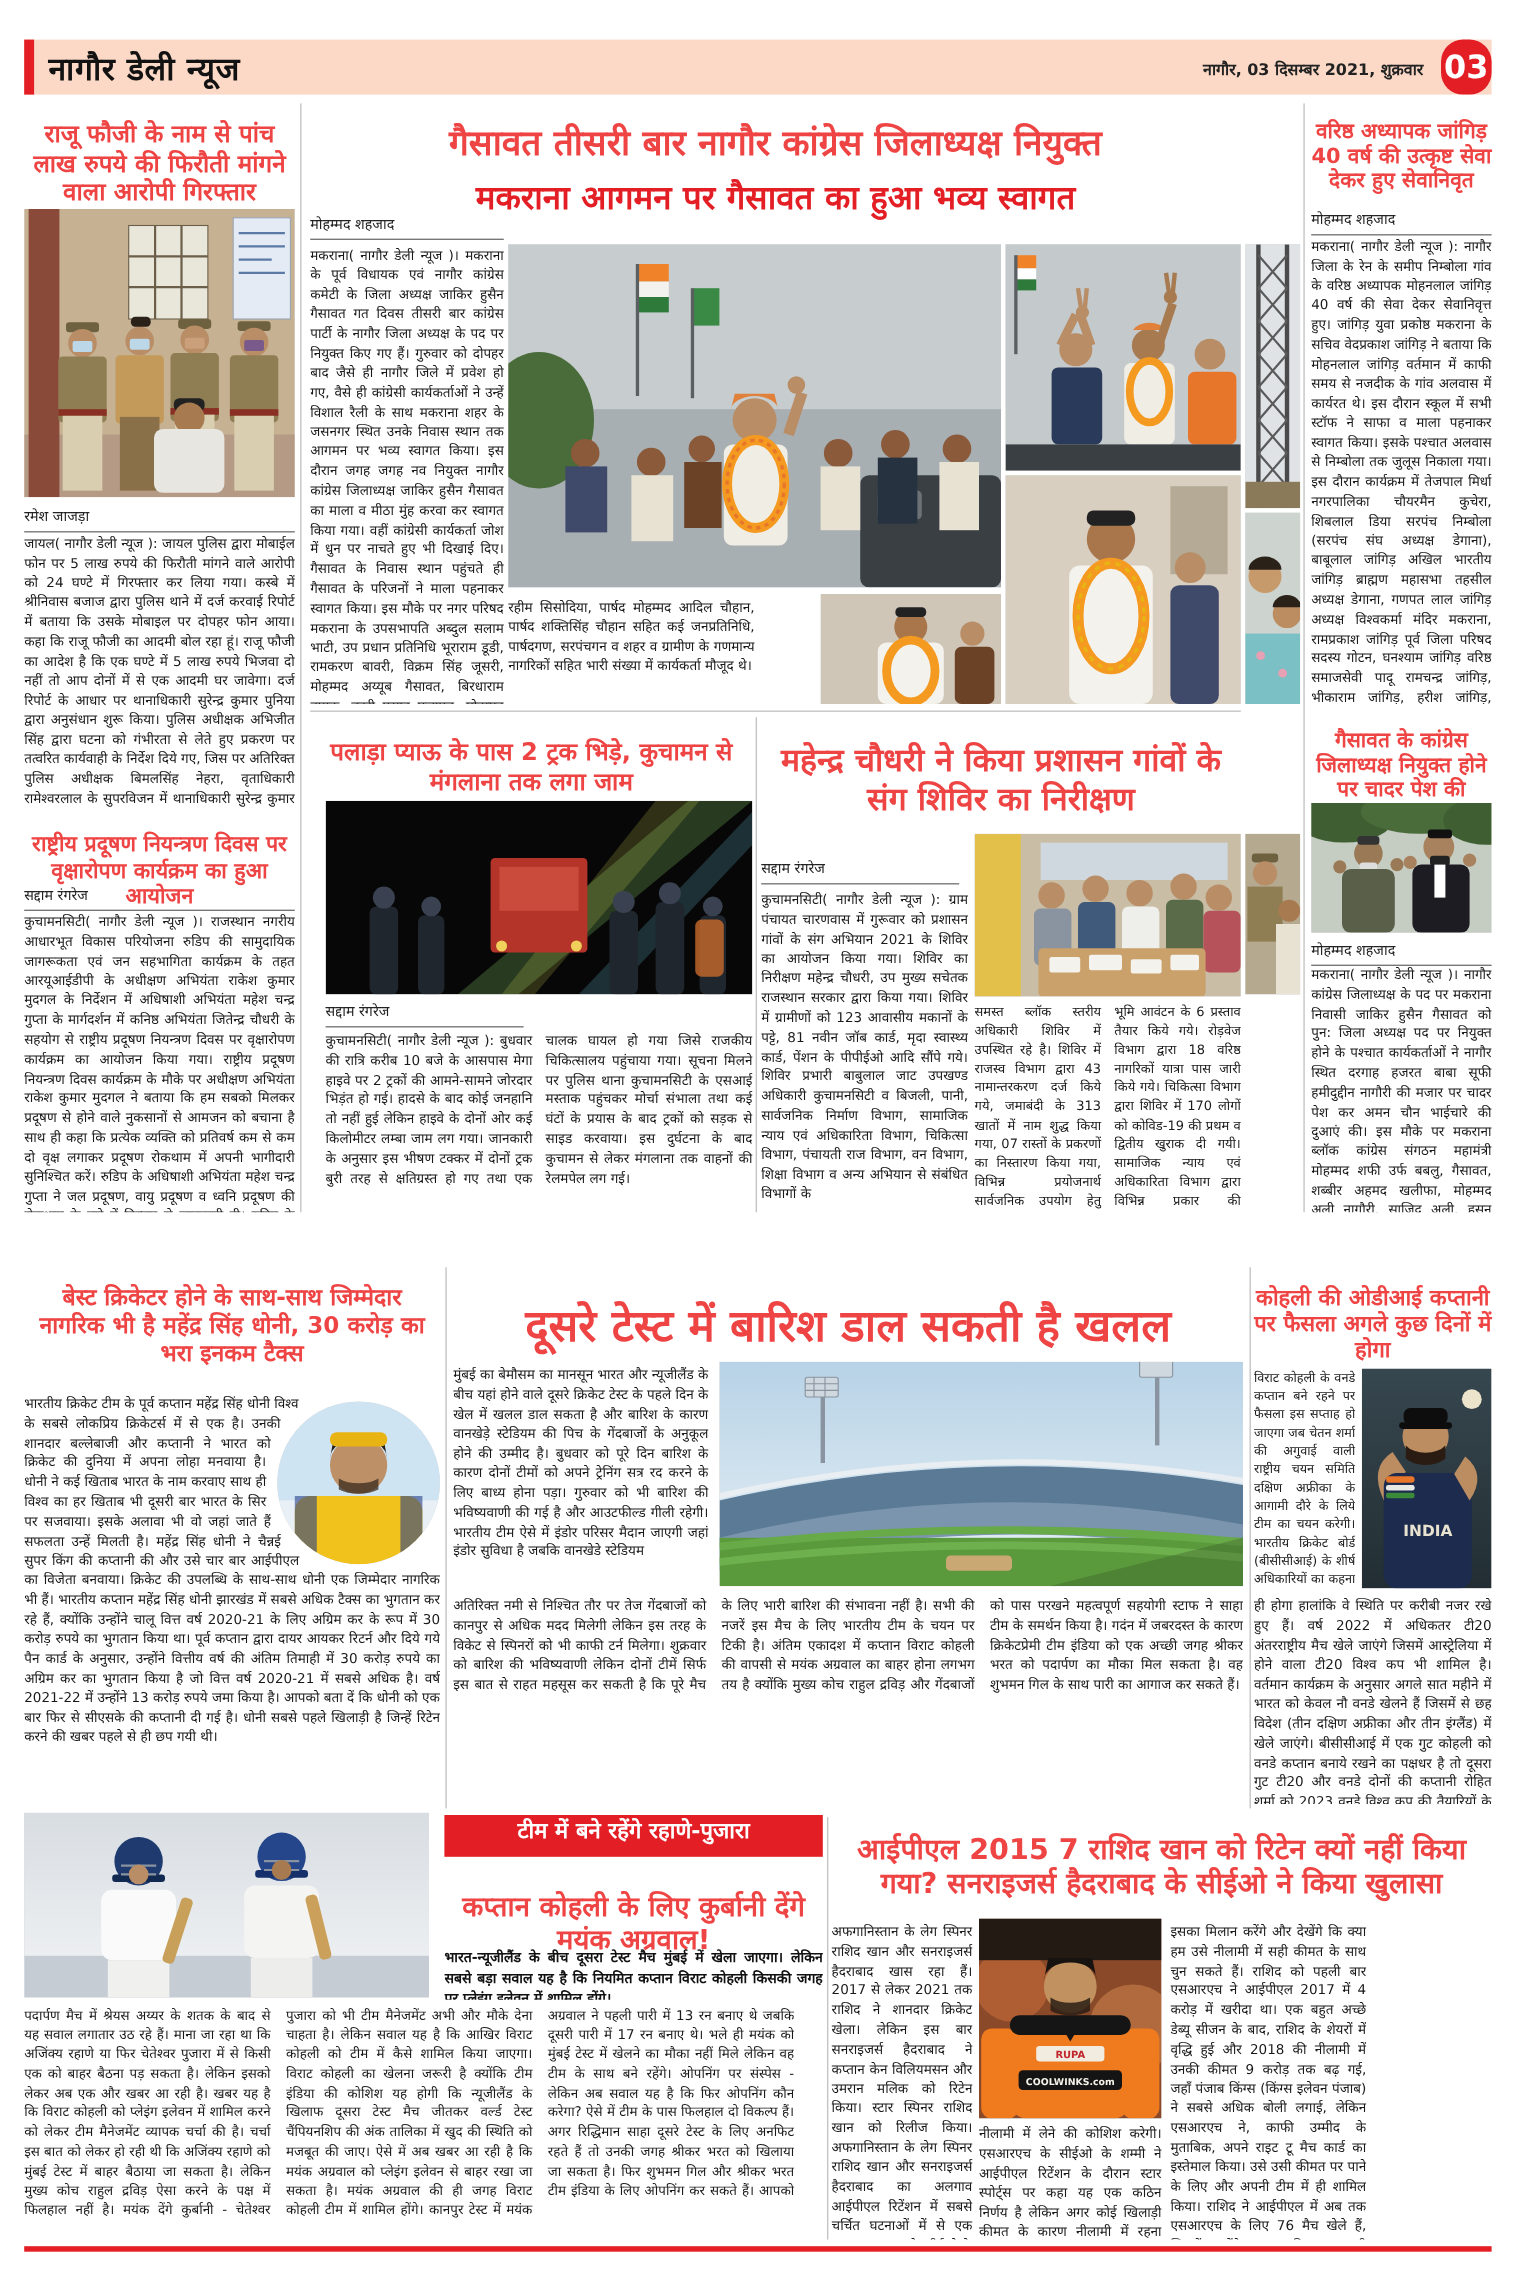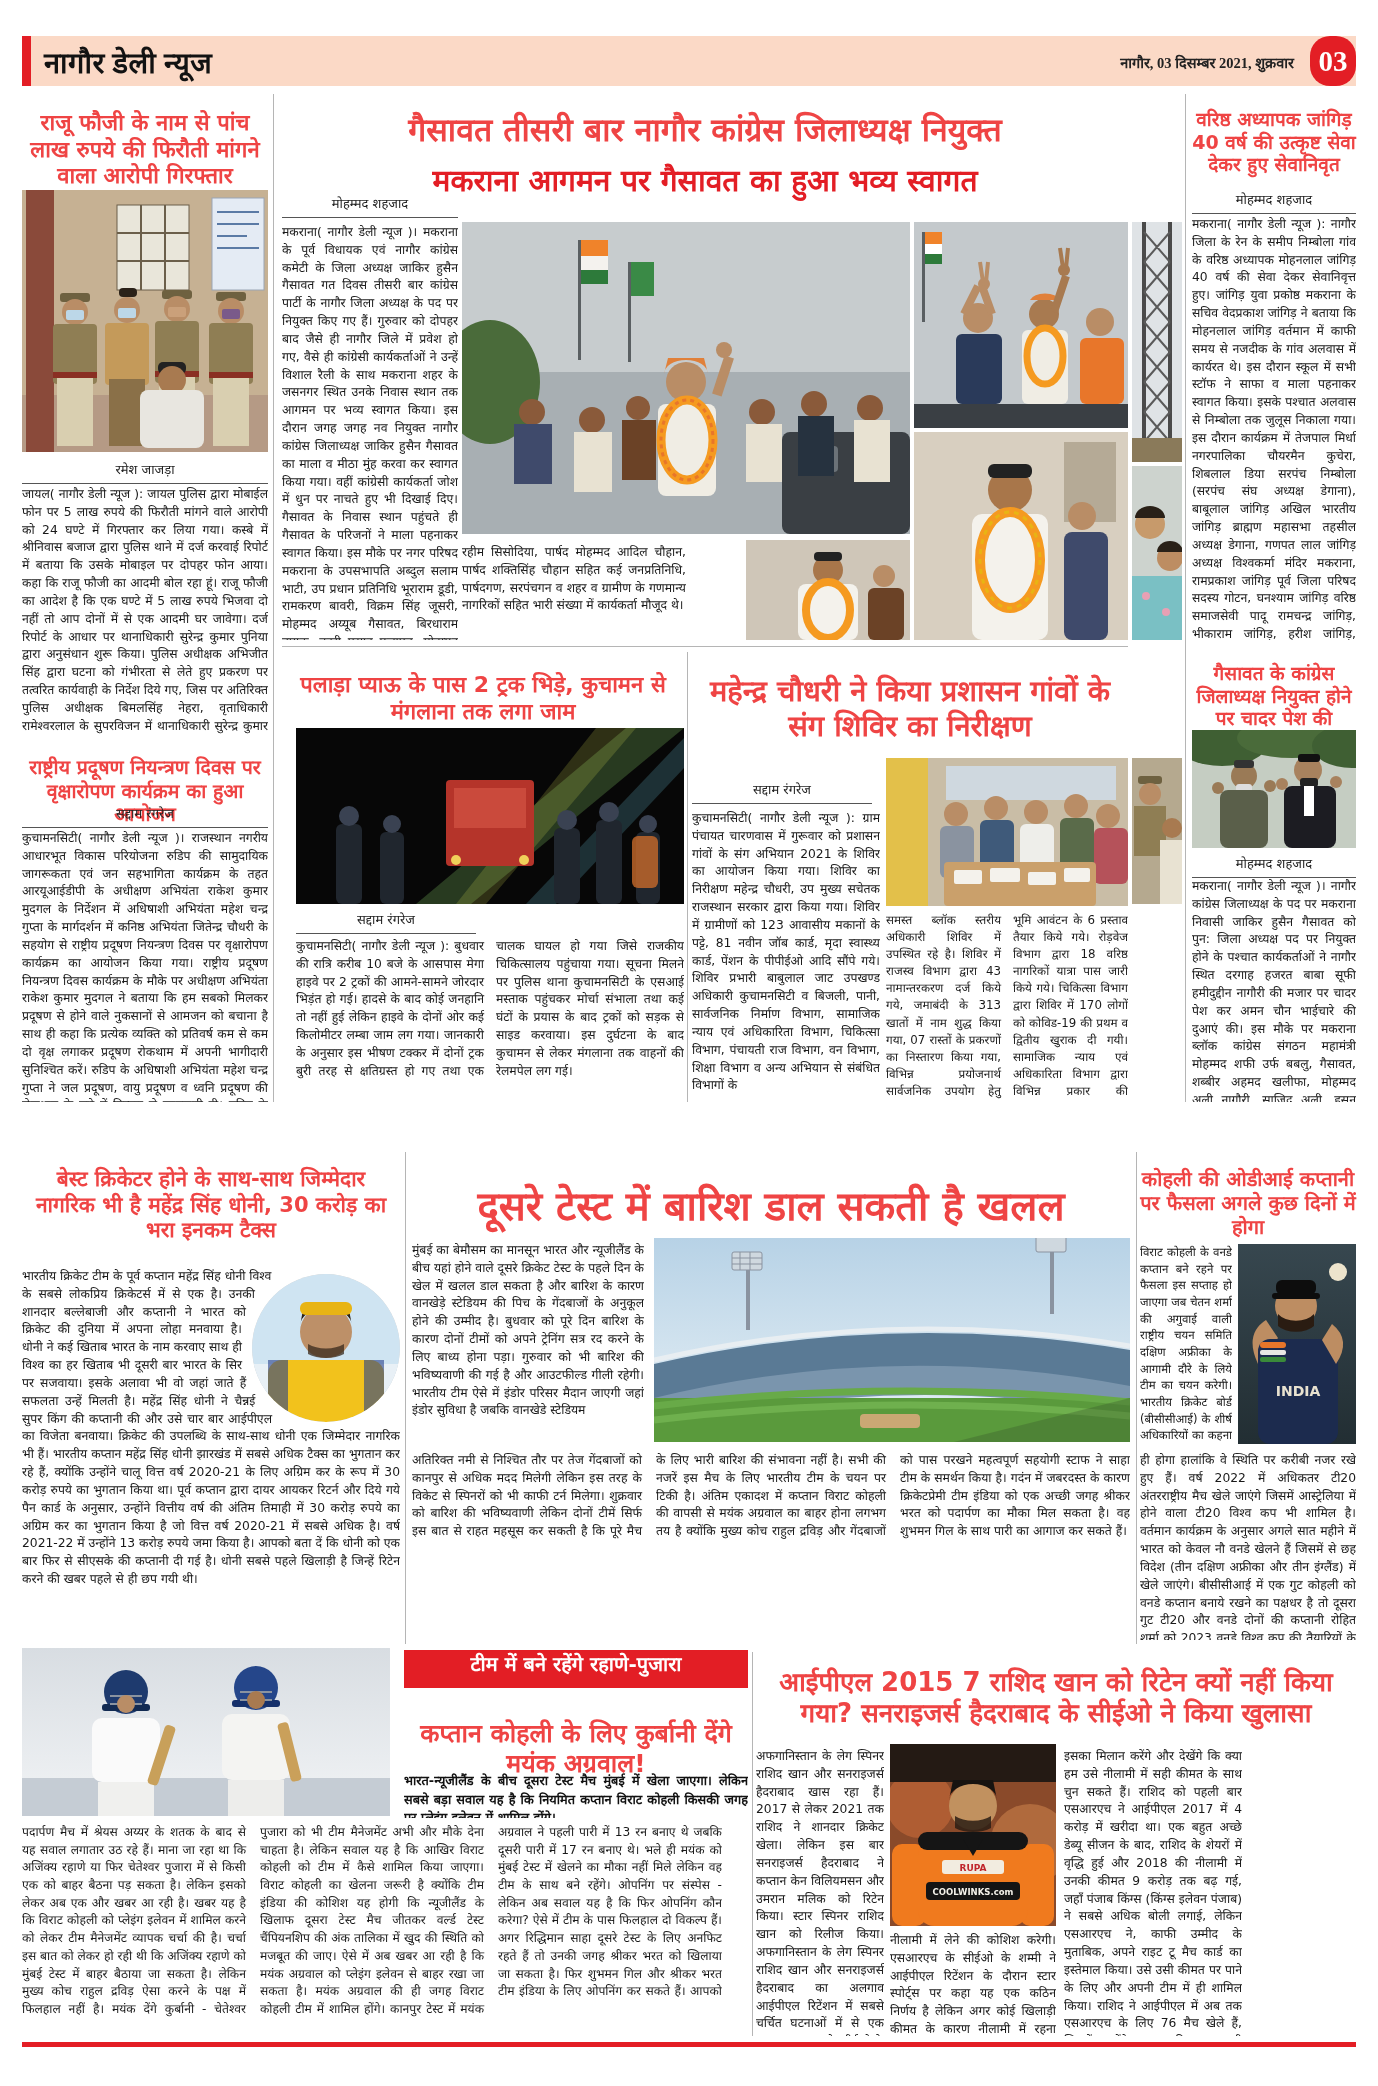--- a/index.html
+++ b/index.html
@@ -1,27 +1,27 @@
 <!DOCTYPE html>
 <html style="--accent-red: #e31e25; --band-orange: #f6921e; --masthead-peach: #fbd9c6;"><head>
 <meta charset="utf-8">
 <style>
   html,body{margin:0;padding:0;background:#fff;}
   body{font-family:"DejaVu Sans",sans-serif;color:#1a1a1a;}
   .page{position:relative;width:1378px;height:2086px;background:#fff;overflow:hidden;}
   .abs{position:absolute;}
-  .masthead{background:var(--masthead-peach,#fbd9c6);font-family:Liberation Serif, serif;}
+  .masthead{background:var(--masthead-peach,#fbd9c6);}
   .masthead .redbar{position:absolute;left:0;top:0;width:9px;height:100%;background:var(--accent-red,#e31e25);}
   .masthead .title{position:absolute;left:22px;top:6px;font-size:29px;font-weight:800;color:#121212;letter-spacing:.5px;}
   .masthead .dateline{position:absolute;right:62px;top:16px;font-size:14.5px;font-weight:700;color:#222;}
   .masthead .pagebox{position:absolute;right:0;top:0;width:46px;height:100%;background:var(--accent-red,#e31e25);color:#fff;
     display:flex;align-items:center;justify-content:center;font-size:29px;font-weight:800;border-radius:20px;}
   .headline{font-weight:800;text-align:center;color:#ef4444;line-height:1.2;}
   .headline.red{color:var(--accent-red,#e31e25);}
-  .byline{font-size:13px;color:#222;padding-bottom:5px;border-bottom:1.5px solid #555;text-align:center;}
+  .byline{font-size:13px;color:#222;padding-bottom:5px;border-bottom:1.5px solid #555;}
   .body{font-size:12.3px;line-height:1.45;text-align:justify;color:#191919;overflow:hidden;}
   .body.small{font-size:11.8px;}
   .cols2{column-count:2;column-gap:12px;}
   .cols3{column-count:3;column-gap:14px;}
   .photo{overflow:hidden;background:#d8d8d8;}
   .photo svg{display:block;width:100%;height:100%;}
   .vline{width:1px;background:#b5b5b5;}
   .hline{height:1px;background:#b5b5b5;}
   .band{background:var(--band-orange,#f6921e);color:#fff;display:flex;align-items:center;justify-content:center;
     font-size:21px;font-weight:800;}

